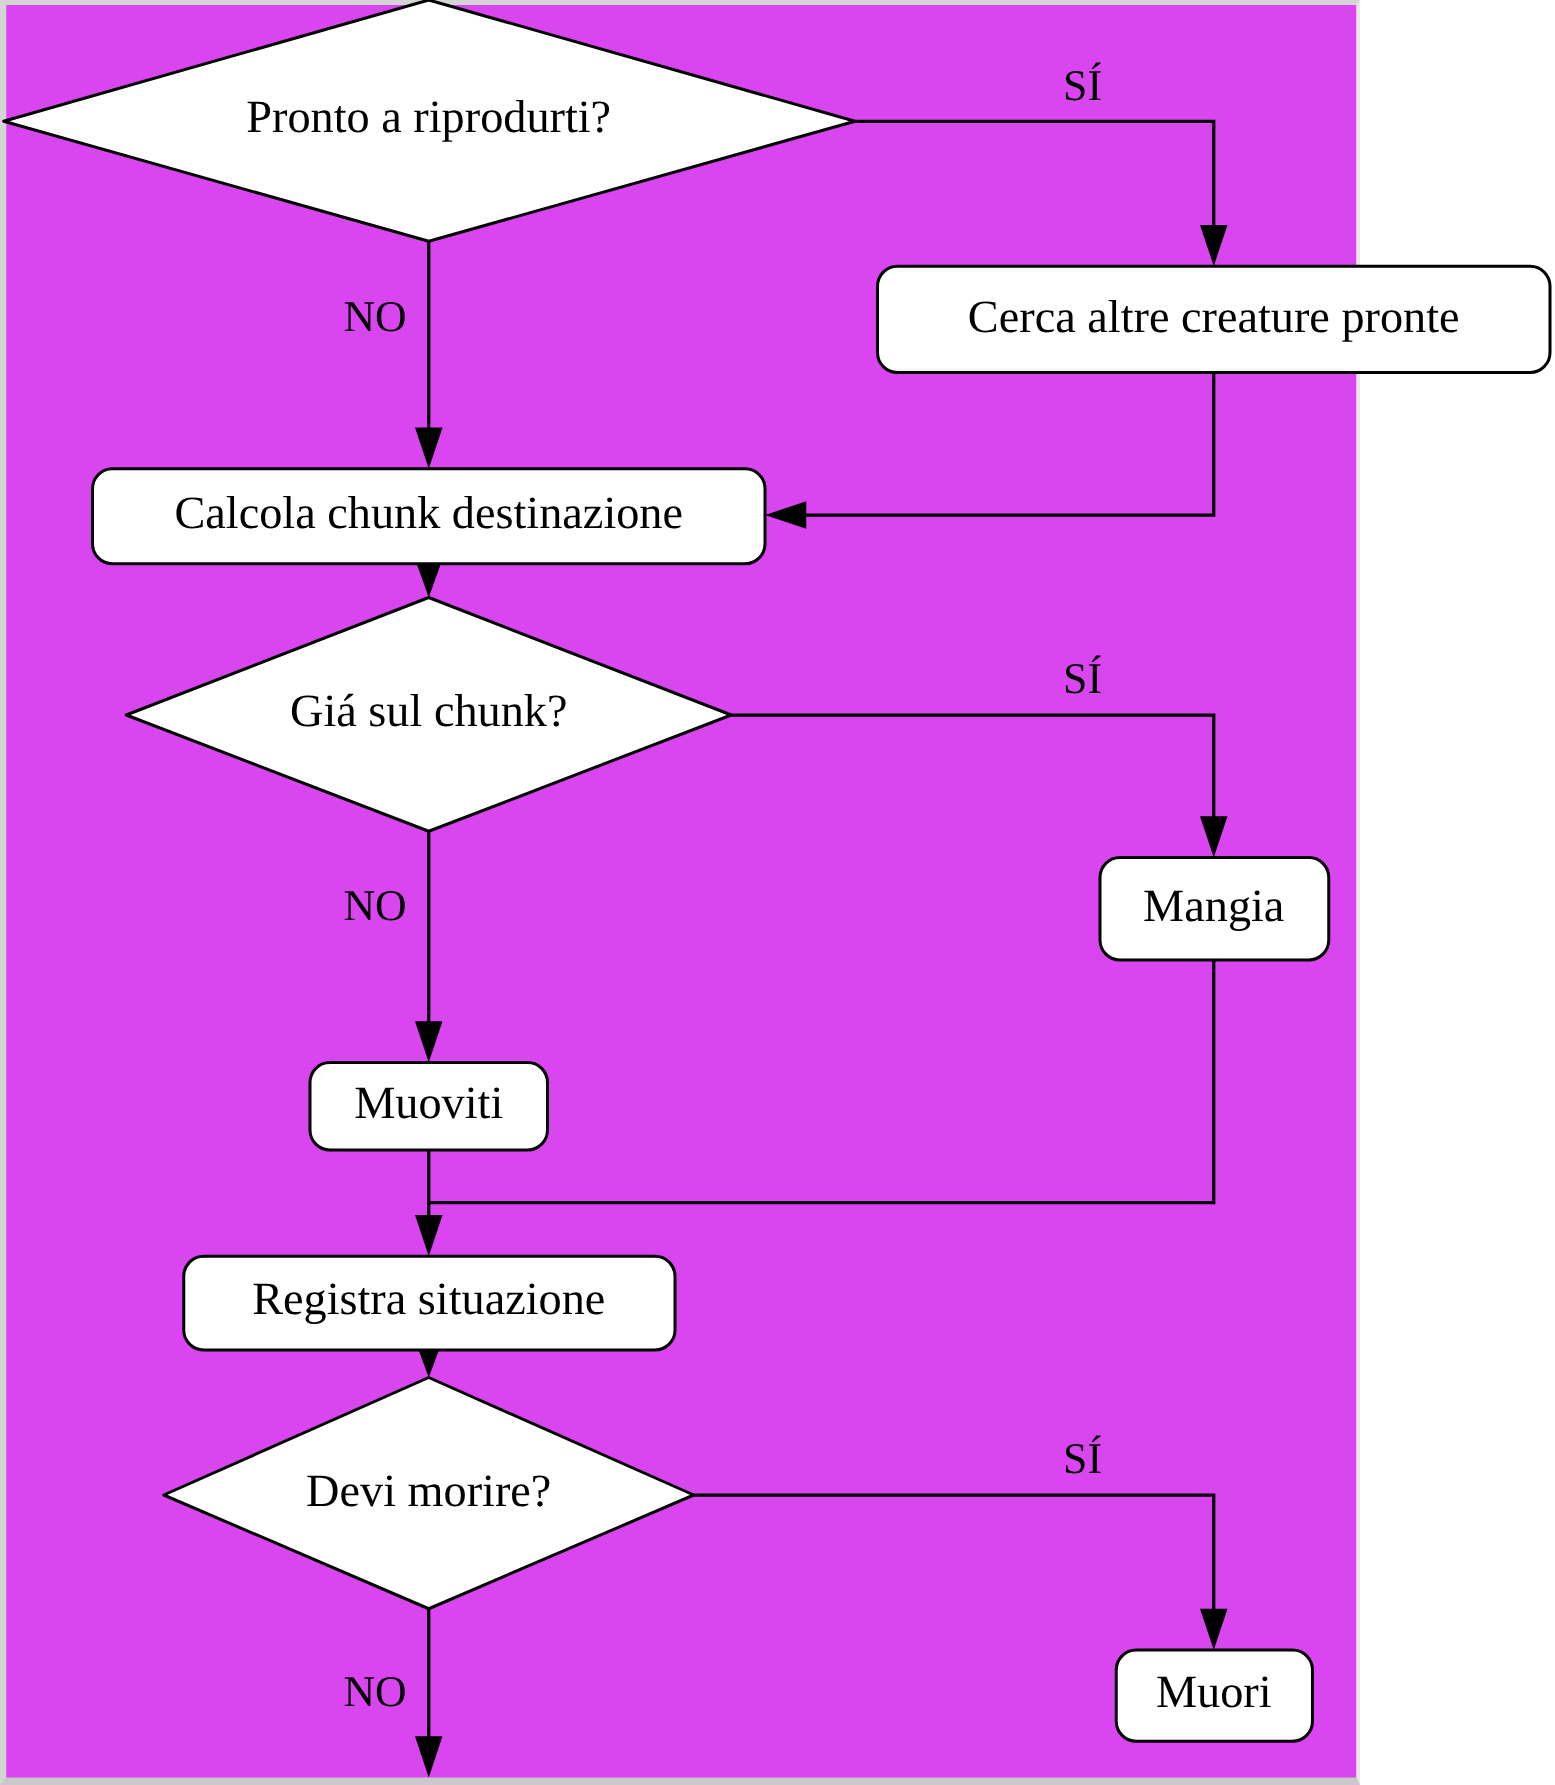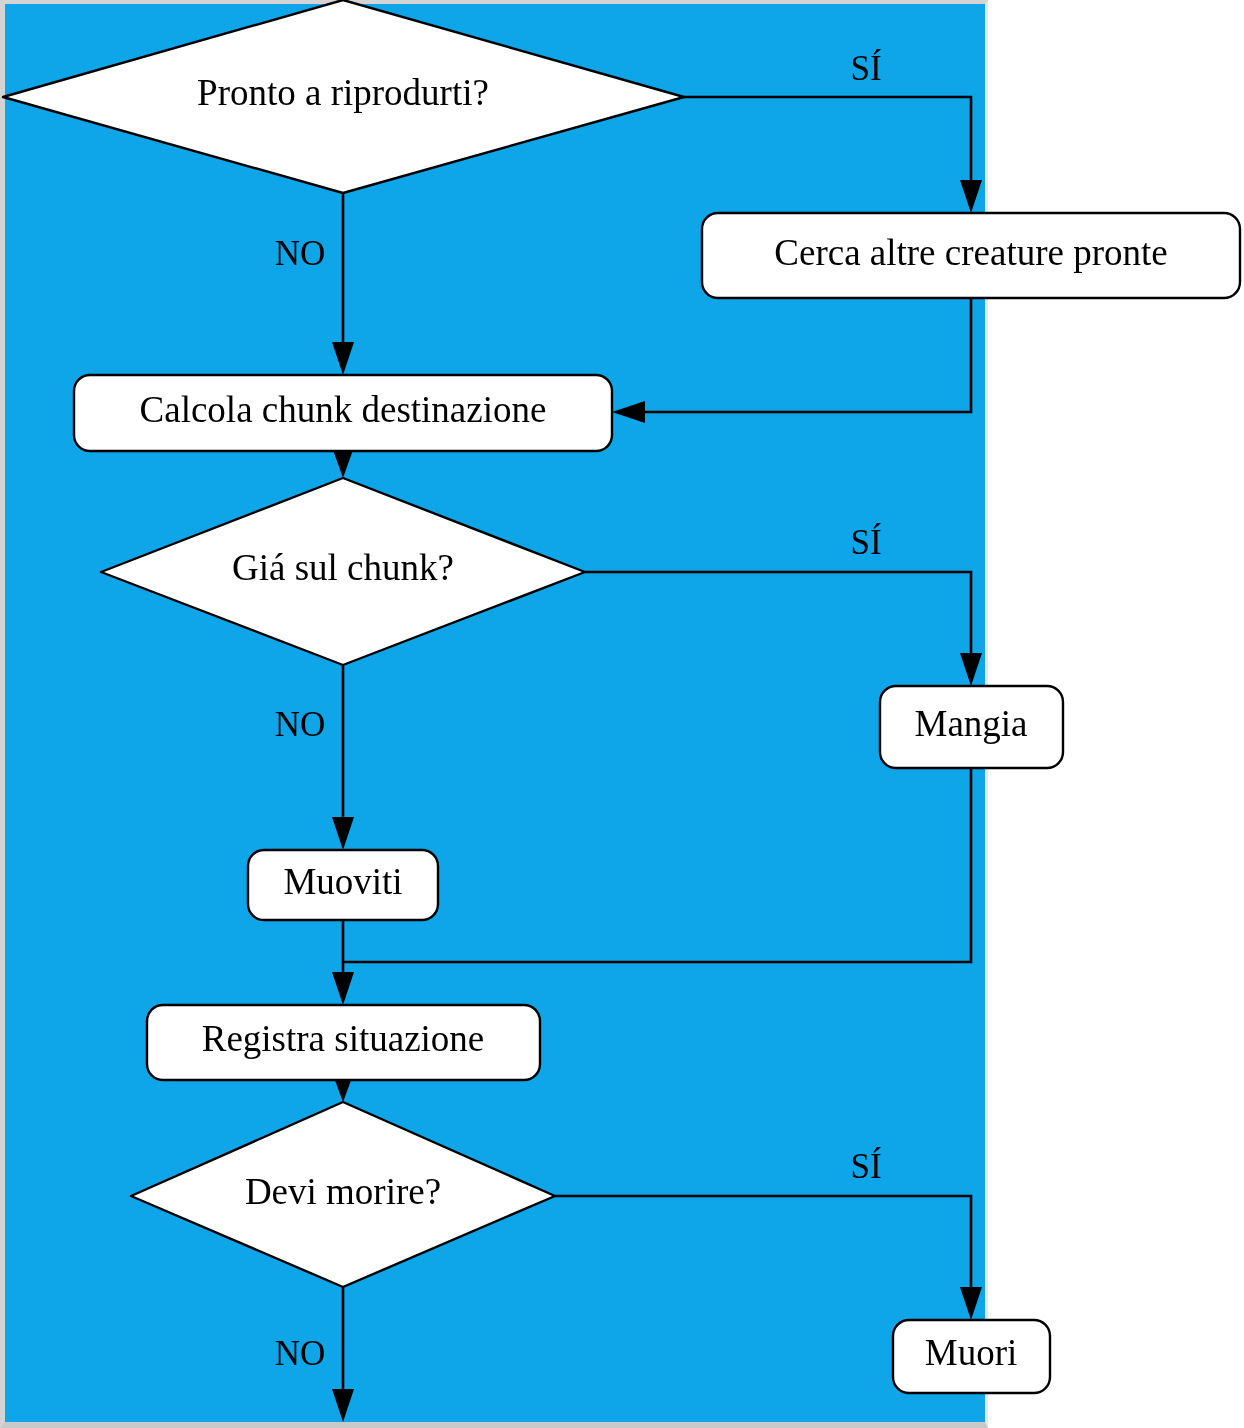--- a/index.html
+++ b/index.html
@@ -8,23 +8,23 @@
     background: #ffffff;
   }
   body {
     width: 1244px;
     height: 1428px;
     font-family: "Liberation Serif", "DejaVu Serif", serif;
     overflow: hidden;
   }
   #canvas-frame {
     position: relative;
-    width: 988px;
+    width: 1088px;
     height: 1428px;
-    background: #0ea5e9;
+    background: #d946ef;
     box-sizing: border-box;
     border-left: 5px solid #d4d4d4;
     border-top: 4px solid #d4d4d4;
     border-right: 3px solid #e8e8e8;
     border-bottom: 6px solid #c9c9c9;
     text-decoration: underline;
   }
   #flow-svg {
     position: absolute;
     left: -5px;

